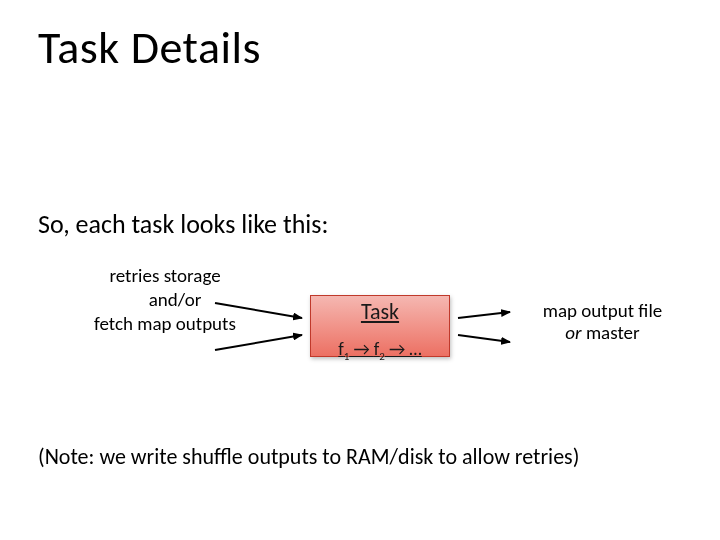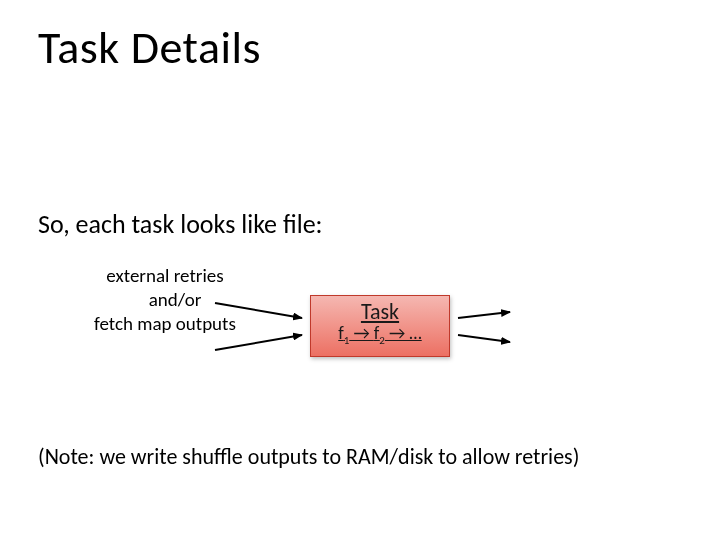--- a/index.html
+++ b/index.html
@@ -80,21 +80,21 @@
     text-decoration: underline;
   }
   .task-box .task-title {
     font-size: 22px;
     margin-top: 4px;
     line-height: 1.1;
   }
   .task-box .task-seq {
     font-size: 18px;
     line-height: 1.0;
-    margin-top: 0px;
+    margin-top: 16px;
   }
   .task-box .task-seq .sub {
     font-size: 11px;
     vertical-align: sub;
   }
   .right-block {
     position: absolute;
     left: 515px;
     top: 35px;
     width: 175px;
@@ -123,26 +123,26 @@
   }
 </style>
 </head>
 <body>
 
 <div class="slide">
 
   <div class="title">Task Details</div>
 
 
-  <div class="body2">So, each task looks like file:</div>
+  <div class="body2">So, each task looks like this:</div>
 
   <div class="diagram">
 
     <div class="left-block">
-      <span>external retries</span><br>
+      <span>retries storage</span><br>
       <span class="andor">and/or</span>
       <span>fetch map outputs</span>
     </div>
 
     <svg class="arrows" viewBox="0 0 720 160">
       <defs>
         <marker id="ah" markerWidth="10" markerHeight="8" refX="9" refY="4" orient="auto" markerUnits="userSpaceOnUse">
           <path d="M0,0 L10,4 L0,8 Z" fill="#000"></path>
         </marker>
       </defs>
@@ -152,18 +152,22 @@
       <line x1="458" y1="70" x2="510" y2="77" stroke="#000" stroke-width="2" marker-end="url(#ah)"></line>
     </svg>
 
     <div class="task-box">
       <div class="task-title">Task</div>
       <div class="task-seq">
         <span>f</span><span class="sub">1</span><span> → </span><span>f</span><span class="sub">2</span><span> → …</span>
       </div>
     </div>
 
+    <div class="right-block">
+      <span>map output file</span><br>
+      <span class="or-italic">or</span><span> master</span>
+    </div>
 
   </div>
 
   <div class="footnote">(Note: we write shuffle outputs to RAM/disk to allow retries)</div>
 
 </div>
 
 </body></html>

